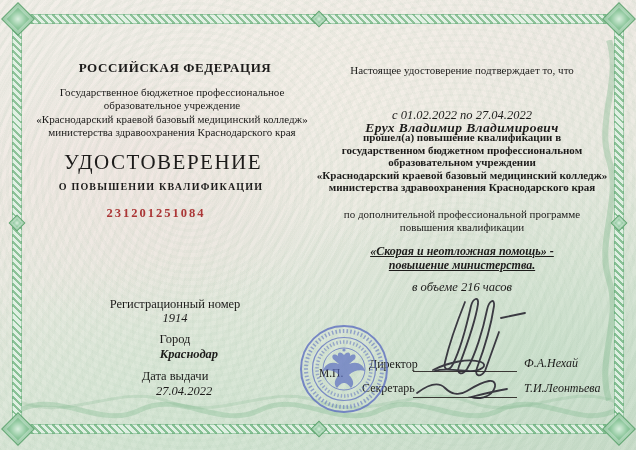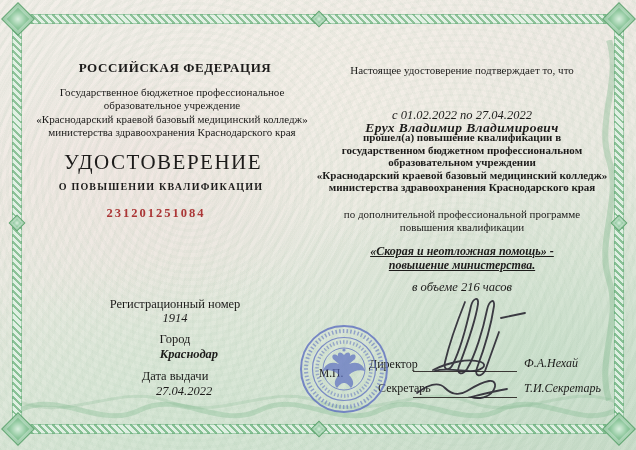--- a/index.html
+++ b/index.html
@@ -133,23 +133,23 @@
     <g fill="#5a6cc0" opacity="0.75">
       <path d="M46 32 C43 28 39 29 40 33 C36 30 33 32 35 36 L41 41 C33 38 27 41 25 48 C31 46 37 48 41 52 C37 56 35 61 39 65 C42 61 44 60 46 60 C48 60 50 61 53 65 C57 61 55 56 51 52 C55 48 61 46 67 48 C65 41 59 38 51 41 L57 36 C59 32 56 30 52 33 C53 29 49 28 46 32 Z"></path>
       <circle cx="46" cy="27" r="1.6"></circle>
     </g>
   </svg>
 
   <div class="sig-lbl" style="left:362px;top:357px;margin-left:7px;">Директор</div>
   <div class="sig-line" style="top:371px;"></div>
   <div class="sig-name" style="left:524px;top:356px;">Ф.А.Нехай</div>
 
-  <div class="sig-lbl" style="left:362px;top:381px;margin-left:16px;">Секретарь</div>
+  <div class="sig-lbl" style="left:362px;top:381px;">Секретарь</div>
   <div class="sig-line" style="top:397px;"></div>
-  <div class="sig-name" style="left:524px;top:381px;">Т.И.Секретарь</div>
+  <div class="sig-name" style="left:524px;top:381px;">Т.И.Леонтьева</div>
 
   <svg class="inksig" width="170" height="120" viewBox="0 0 170 120">
     <g fill="none" stroke="#2b2833" stroke-width="1.8" stroke-linecap="round" opacity="0.9">
       <path d="M62 12 C54 32 46 55 42 72 C40 80 46 82 50 74 C58 58 64 34 68 16 C70 8 76 6 75 14 C72 34 62 60 56 76 C53 84 59 86 64 79 C72 66 80 40 84 20 C86 10 92 8 91 16 C88 36 80 62 74 78 C71 86 77 88 82 81 L96 42"></path>
       <path d="M98 28 L122 23"></path>
       <path d="M30 80 C46 72 66 68 78 72 C86 75 78 82 64 81 C52 80 40 78 32 81"></path>
       <path d="M14 103 C26 94 36 92 42 98 C48 104 56 106 64 101 C72 96 80 92 86 91 C92 90 94 95 90 101 C86 107 76 110 68 107 C76 105 92 101 104 99"></path>
     </g>
   </svg>
 </div>

